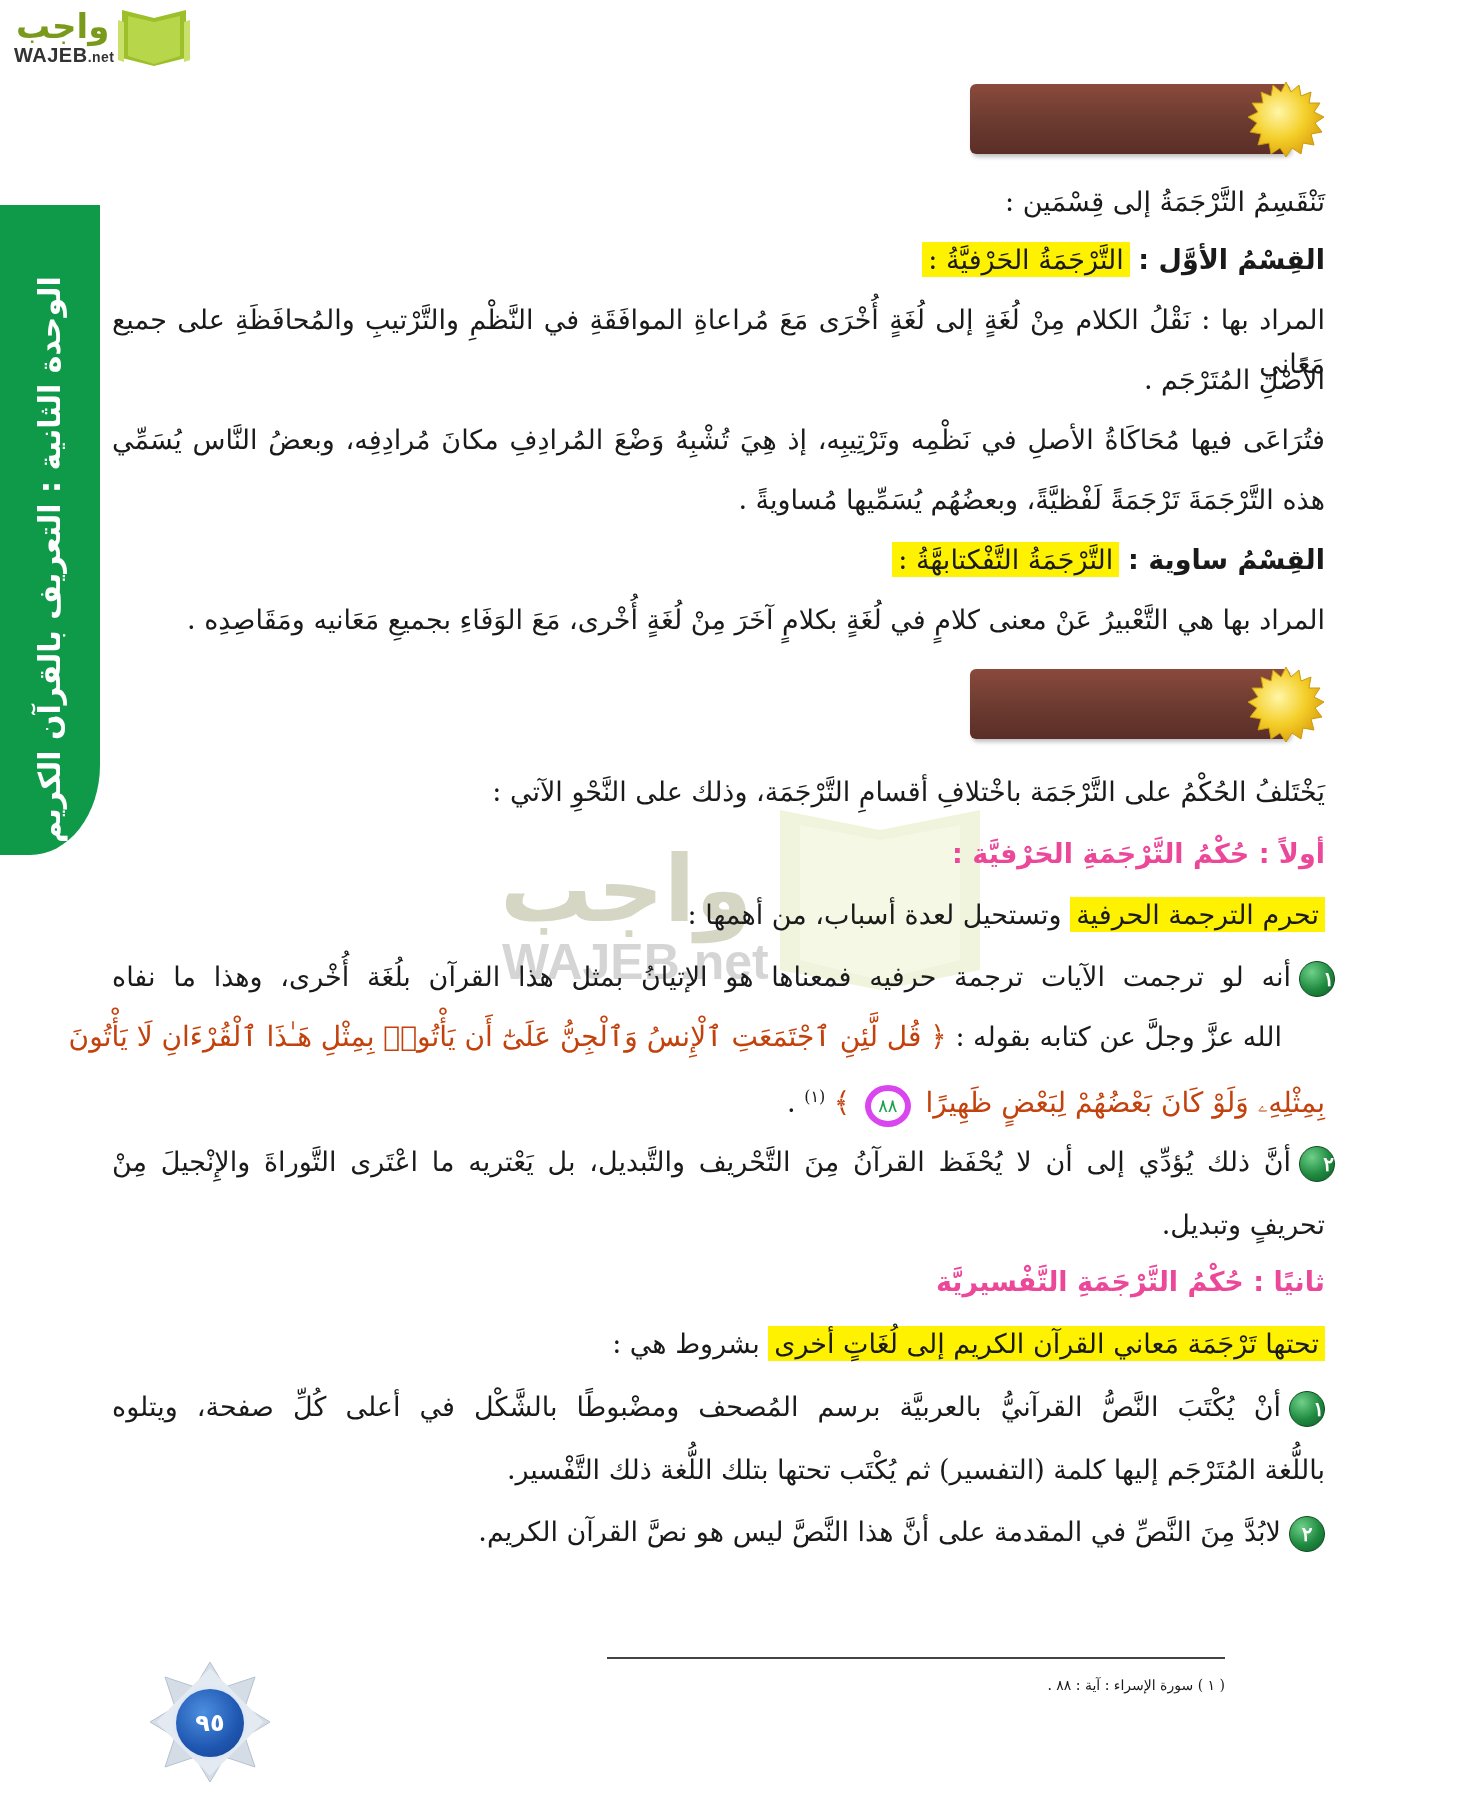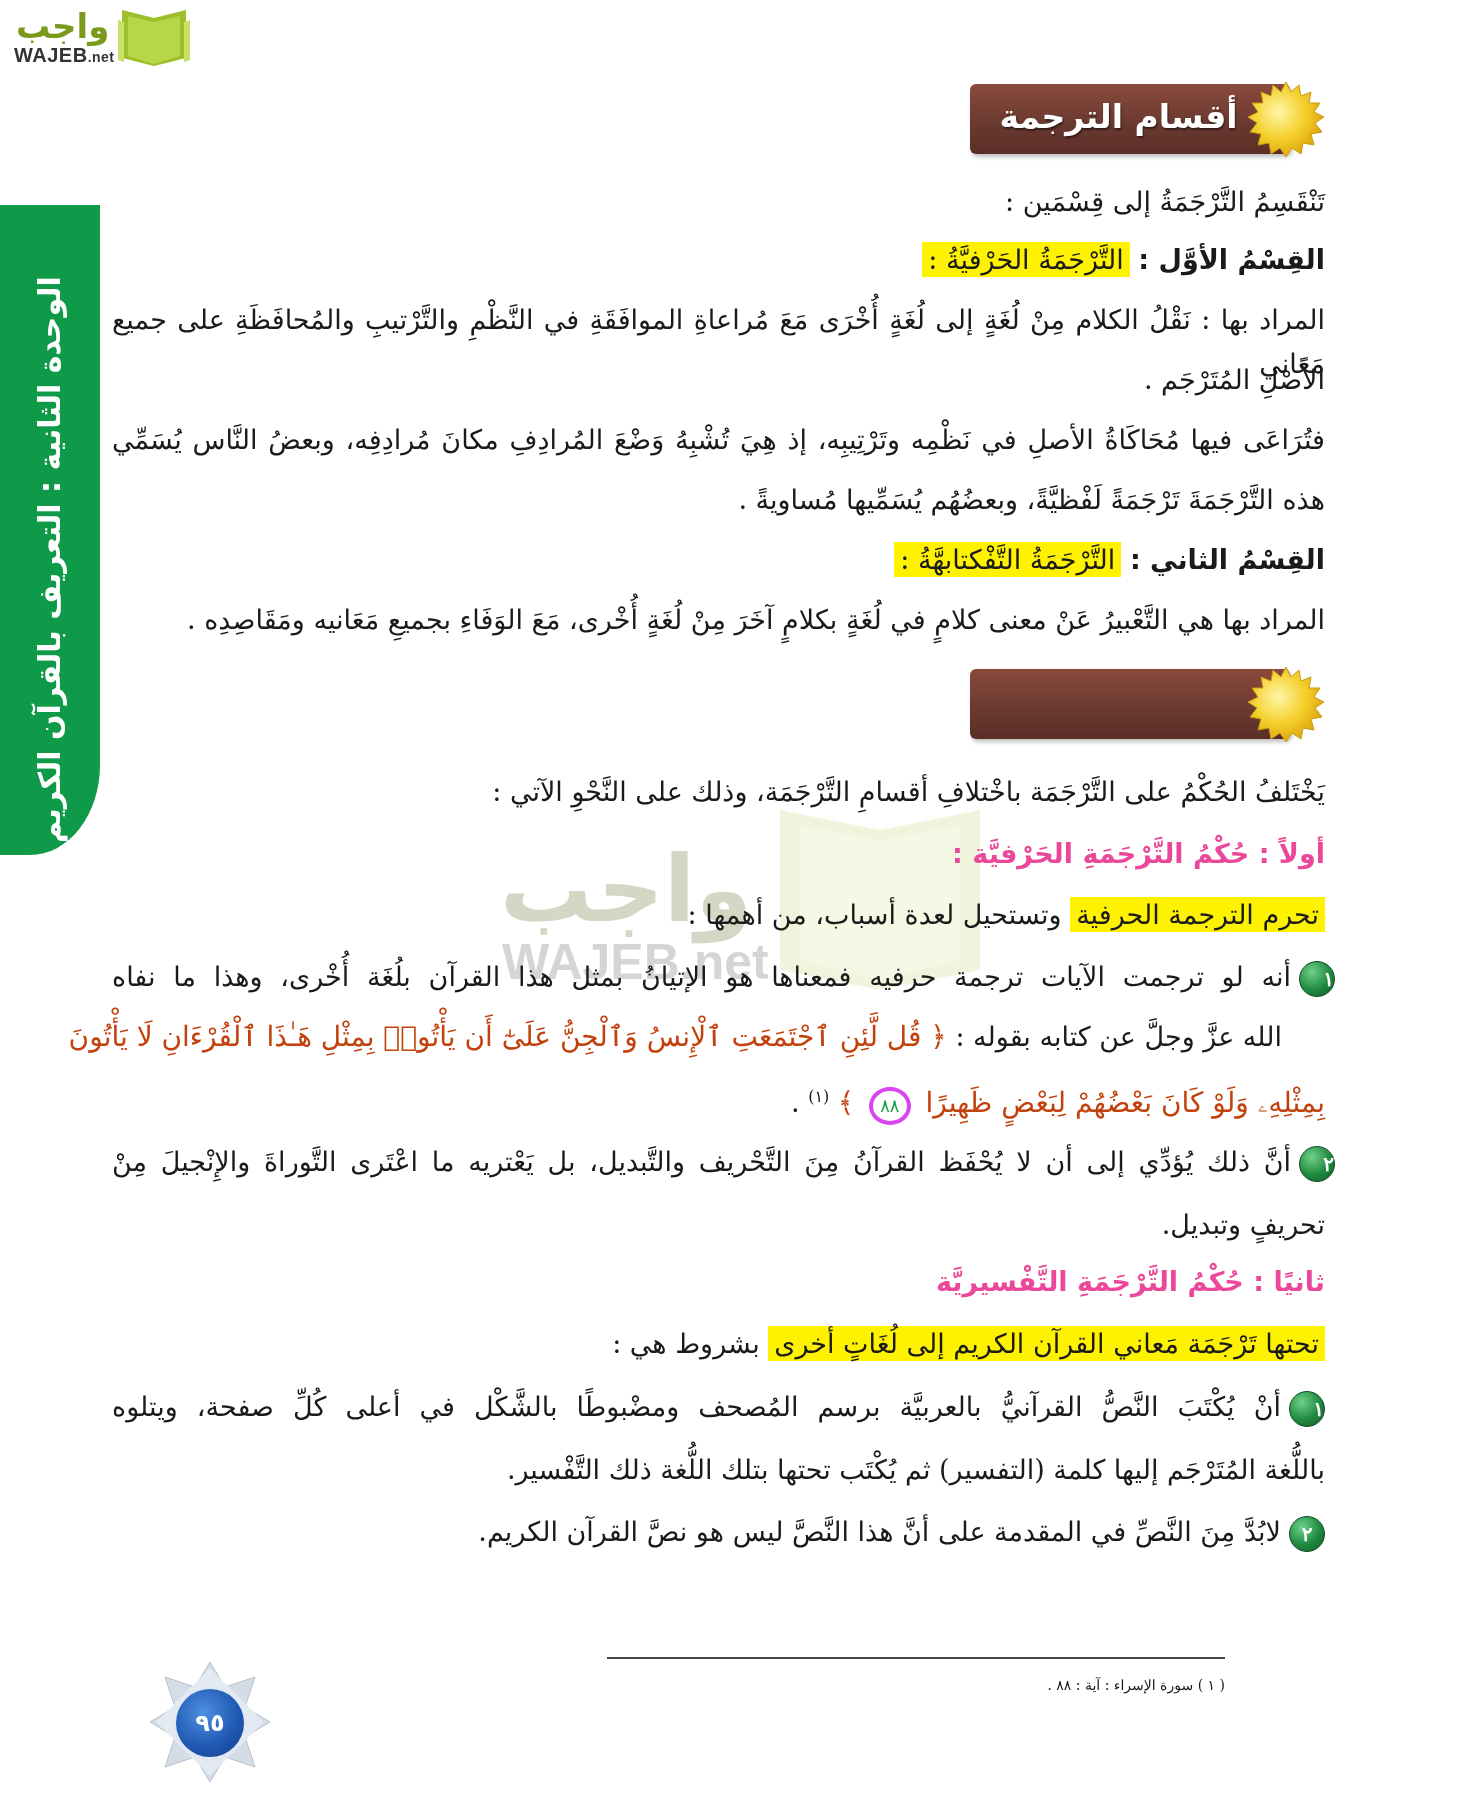--- a/index.html
+++ b/index.html
@@ -60,21 +60,21 @@
   .hl { background:#fff200; padding:2px 6px; }
   .teal { color:#ec4899; }
   .quran { color:#c2410c; font-size:28px; }
   .num {
     display:inline-block; width:34px; height:34px; border-radius:50%;
     background:radial-gradient(circle at 35% 30%, #6fd08a, #1f8a3f 55%, #0f5a28);
     color:#fff; font-size:20px; text-align:center; line-height:34px; font-weight:bold;
     vertical-align:middle; margin-left:8px; border:1px solid #0d4a20;
   }
   .ayah-marker {
-    display:inline-block; width:34px; height:30px; border:4px solid #d946ef; border-radius:50%;
+    display:inline-block; width:34px; height:30px; border:6px solid #d946ef; border-radius:50%;
     font-size:18px; line-height:30px; text-align:center; color:#1ba04b; margin:2px 6px;
   }
   .footref { font-size:16px; vertical-align:super; }
 
   
   .wm { left:500px; top:835px; width:290px; height:150px; opacity:0.35; pointer-events:none; }
   .wm-ar { position:absolute; left:0; top:0; font-family:"DejaVu Sans", sans-serif; font-weight:bold; font-size:92px; color:#8c8c5c; line-height:110px; direction:rtl; }
   .wm-en { position:absolute; left:2px; top:98px; font-family:"Liberation Sans", sans-serif; font-weight:bold; font-size:50px; color:#8a8a8a; }
   .wm-book { left:770px; top:800px; width:220px; height:190px; opacity:0.25; }
 
@@ -118,21 +118,20 @@
 </div>
 <svg class="abs wm-book" viewBox="0 0 220 190">
   <path d="M110 30 L10 10 L10 170 L110 190 Z" fill="#c6d67a"></path>
   <path d="M110 30 L210 10 L210 170 L110 190 Z" fill="#c6d67a"></path>
   <path d="M110 40 L30 25 L30 160 L110 180 Z" fill="#d8e49a"></path>
   <path d="M110 40 L190 25 L190 160 L110 180 Z" fill="#d8e49a"></path>
 </svg>
 
 <div class="sec-header" style="left:970px; top:80px;">
   <div class="sec-bar"></div>
-  <div class="sec-title">أقسام الترجمة</div>
   <svg class="sec-star" viewBox="0 0 78 78">
     <defs>
         <radialGradient id="sg1" cx="40%" cy="40%" r="60%">
           <stop offset="0" stop-color="#fff6a8"></stop>
           <stop offset="0.6" stop-color="#f4cf2a"></stop>
           <stop offset="1" stop-color="#e0a810"></stop>
         </radialGradient>
       </defs>
     <polygon fill="url(#sg1)" stroke="#c99a10" stroke-width="1" points="39,2 44,12 52,5 54,16 64,12 62,23 73,23 67,32 77,37 68,43 75,52 64,54 67,65 56,63 54,74 45,68 39,77 33,68 24,74 22,63 11,65 14,54 3,52 10,43 1,37 11,32 5,23 16,23 14,12 24,16 26,5 34,12"></polygon>
   </svg>
@@ -145,21 +144,21 @@
   <span class="hl">التَّرْجَمَةُ الحَرْفيَّةُ :</span>
 </div>
 
 <div class="line justify" style="top:298px;">المراد بها : نَقْلُ الكلام مِنْ لُغَةٍ إلى لُغَةٍ أُخْرَى مَعَ مُراعاةِ الموافَقَةِ في النَّظْمِ والتَّرْتيبِ والمُحافَظَةِ على جميع مَعَاني</div>
 <div class="line" style="top:358px;">الأَصْلِ المُتَرْجَم .</div>
 
 <div class="line justify" style="top:418px;">فتُرَاعَى فيها مُحَاكَاةُ الأصلِ في نَظْمِه وتَرْتِيبِه، إذ هِيَ تُشْبِهُ وَضْعَ المُرادِفِ مكانَ مُرادِفِه، وبعضُ النَّاس يُسَمِّي</div>
 <div class="line" style="top:478px;">هذه التَّرْجَمَةَ تَرْجَمَةً لَفْظيَّةً، وبعضُهُم يُسَمِّيها مُساويةً .</div>
 
 <div class="line" style="top:538px;">
-  <span class="bold">القِسْمُ الثاني :</span>
+  <span class="bold">القِسْمُ ساوية :</span>
   <span class="hl">التَّرْجَمَةُ التَّفْكتابهَّةُ :</span>
 </div>
 
 <div class="line" style="top:598px;">المراد بها هي التَّعْبيرُ عَنْ معنى كلامٍ في لُغَةٍ بكلامٍ آخَرَ مِنْ لُغَةٍ أُخْرى، مَعَ الوَفَاءِ بجميعِ مَعَانيه ومَقَاصِدِه .</div>
 
 <div class="sec-header" style="left:970px; top:665px;">
   <div class="sec-bar"></div>
   <svg class="sec-star" viewBox="0 0 78 78">
     <defs>
         <radialGradient id="sg2" cx="40%" cy="40%" r="60%">

